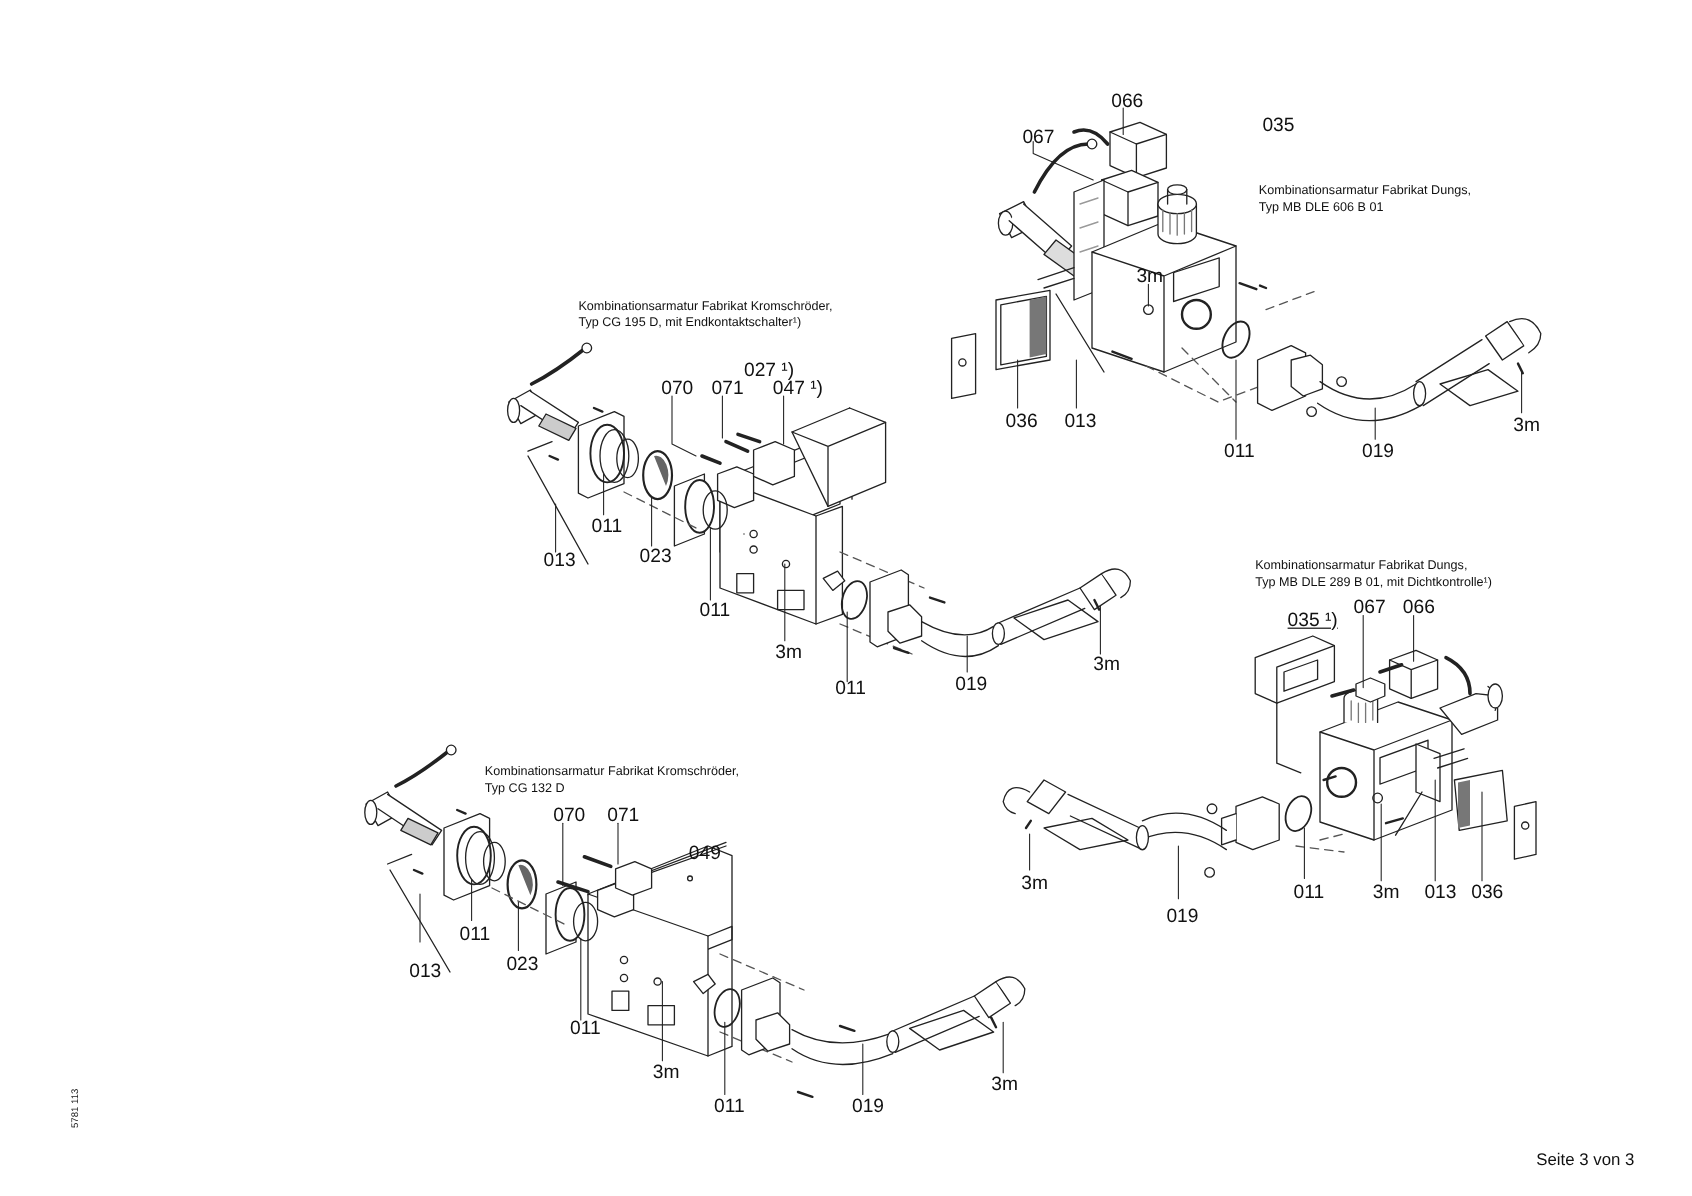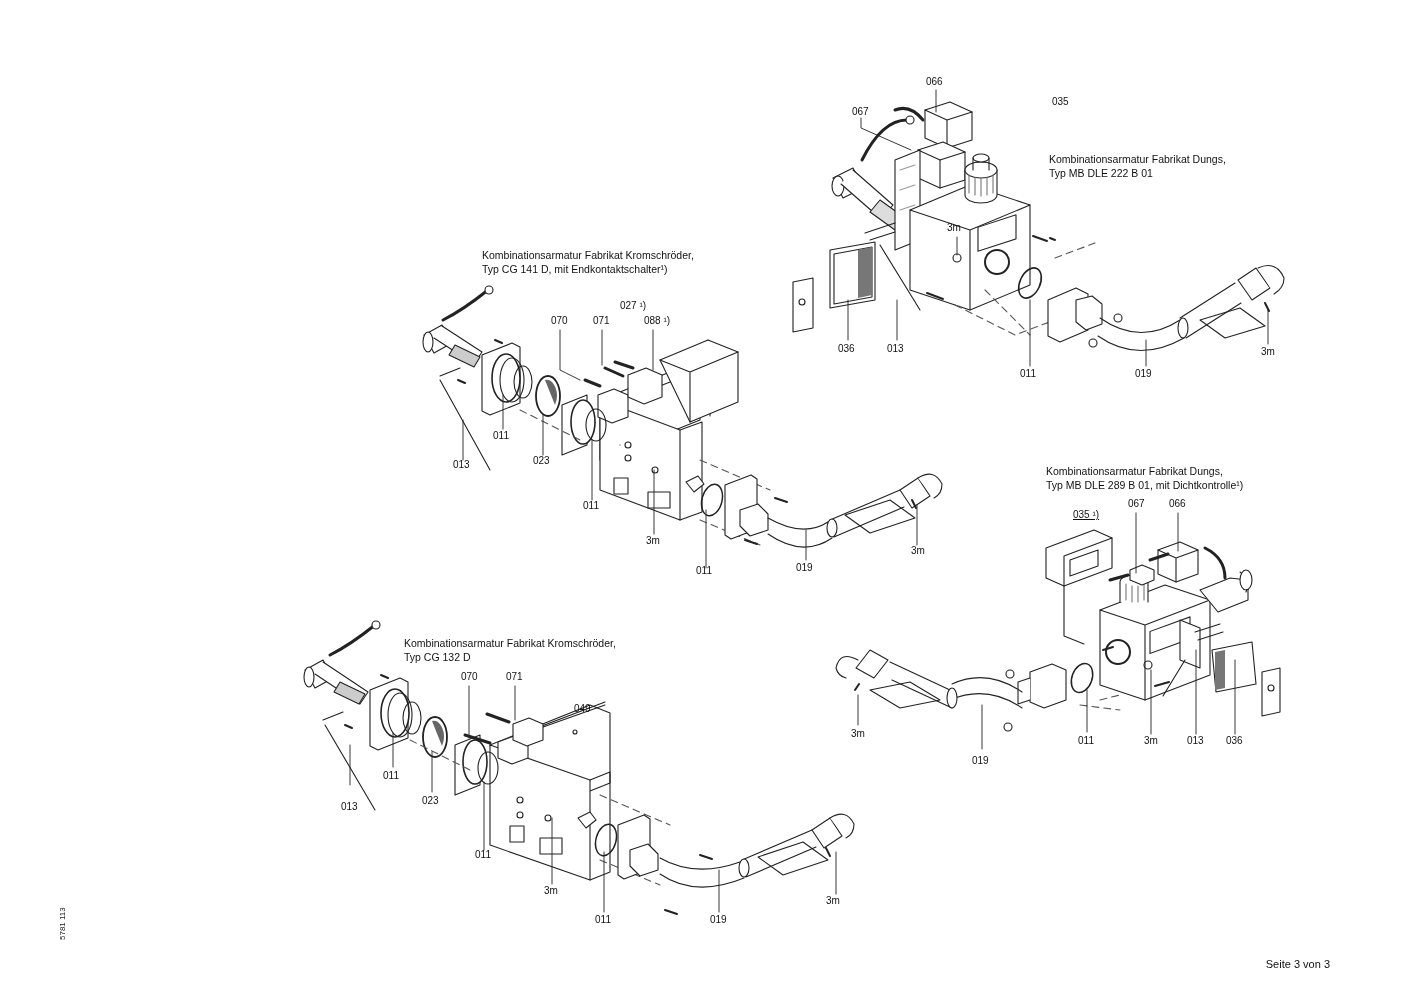--- a/index.html
+++ b/index.html
@@ -1,22 +1,22 @@
 <!DOCTYPE html>
 <html><head>
 <meta charset="utf-8">
 <style>
   html, body { margin: 0; padding: 0; background: #ffffff; }
   body { width: 1410px; height: 997px; position: relative; overflow: hidden;
          font-family: "Liberation Sans", sans-serif; color: #111; }
   .page { position: absolute; left: 0; top: 0; width: 1410px; height: 997px; background: #fff; }
   svg.art { position: absolute; left: 0; top: 0; }
   .caption { position: absolute; font-size: 10.5px; line-height: 14px; color: #111; white-space: nowrap; }
-  .lbl { position: absolute; font-size: 10px; color: #111; white-space: nowrap; }
-  .footer { position: absolute; right: 80px; top: 958px; font-size: 11px; color: #111; }
+  .lbl { position: absolute; font-size: 16px; color: #111; white-space: nowrap; }
+  .footer { position: absolute; right: 48px; top: 958px; font-size: 14px; color: #111; }
   .docnum { position: absolute; left: 58px; top: 940px; font-size: 8px; color: #222;
             transform: rotate(-90deg); transform-origin: left top; white-space: nowrap; }
 </style>
 </head>
 <body>
 
 <div class="page">
 
 <svg class="art" width="1410" height="997" viewBox="0 0 1410 997" fill="none" stroke="#222" stroke-width="1.1" stroke-linejoin="round" stroke-linecap="round">
 
@@ -347,25 +347,25 @@
       <path d="M552 818 l0 66"></path>
       <path d="M604 852 l0 60"></path>
       <path d="M719 870 l0 42"></path>
       <path d="M836 852 l0 42"></path>
     </g>
   </g>
 </svg>
 
 <div class="caption" style="left:1049px; top:152px;">
   <div>Kombinationsarmatur Fabrikat Dungs,</div>
-  <div>Typ MB DLE 222 B 01</div>
+  <div>Typ MB DLE 606 B 01</div>
 </div>
 <div class="caption" style="left:482px; top:248px;">
   <div>Kombinationsarmatur Fabrikat Kromschröder,</div>
-  <div>Typ CG 141 D, mit Endkontaktschalter¹)</div>
+  <div>Typ CG 195 D, mit Endkontaktschalter¹)</div>
 </div>
 <div class="caption" style="left:1046px; top:464px;">
   <div>Kombinationsarmatur Fabrikat Dungs,</div>
   <div>Typ MB DLE 289 B 01, mit Dichtkontrolle¹)</div>
 </div>
 <div class="caption" style="left:404px; top:636px;">
   <div>Kombinationsarmatur Fabrikat Kromschröder,</div>
   <div>Typ CG 132 D</div>
 </div>
 
@@ -375,21 +375,21 @@
 <span class="lbl" style="left:947px; top:222px;">3m</span>
 <span class="lbl" style="left:838px; top:343px;">036</span>
 <span class="lbl" style="left:887px; top:343px;">013</span>
 <span class="lbl" style="left:1020px; top:368px;">011</span>
 <span class="lbl" style="left:1135px; top:368px;">019</span>
 <span class="lbl" style="left:1261px; top:346px;">3m</span>
 
 <span class="lbl" style="left:620px; top:300px;">027 ¹)</span>
 <span class="lbl" style="left:551px; top:315px;">070</span>
 <span class="lbl" style="left:593px; top:315px;">071</span>
-<span class="lbl" style="left:644px; top:315px;">088 ¹)</span>
+<span class="lbl" style="left:644px; top:315px;">047 ¹)</span>
 <span class="lbl" style="left:493px; top:430px;">011</span>
 <span class="lbl" style="left:453px; top:459px;">013</span>
 <span class="lbl" style="left:533px; top:455px;">023</span>
 <span class="lbl" style="left:583px; top:500px;">011</span>
 <span class="lbl" style="left:646px; top:535px;">3m</span>
 <span class="lbl" style="left:696px; top:565px;">011</span>
 <span class="lbl" style="left:796px; top:562px;">019</span>
 <span class="lbl" style="left:911px; top:545px;">3m</span>
 
 <span class="lbl" style="left:1073px; top:509px;text-decoration:underline;">035 ¹)</span>

